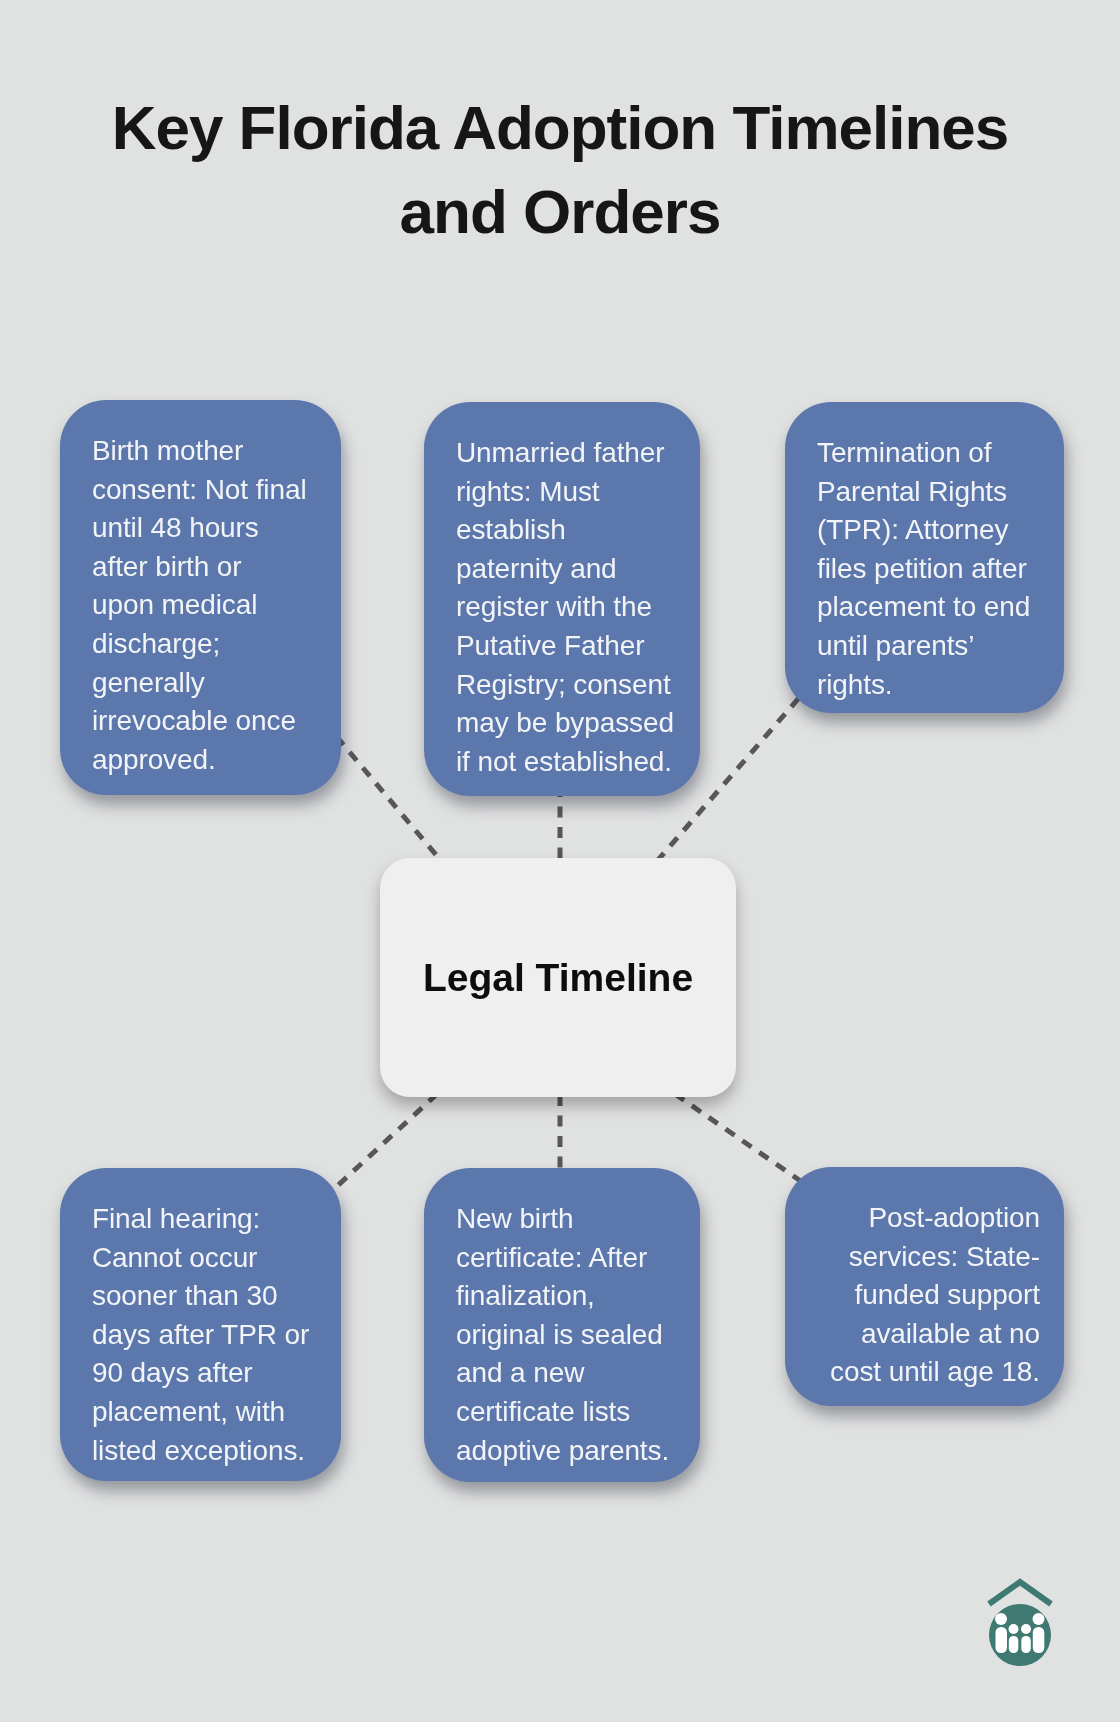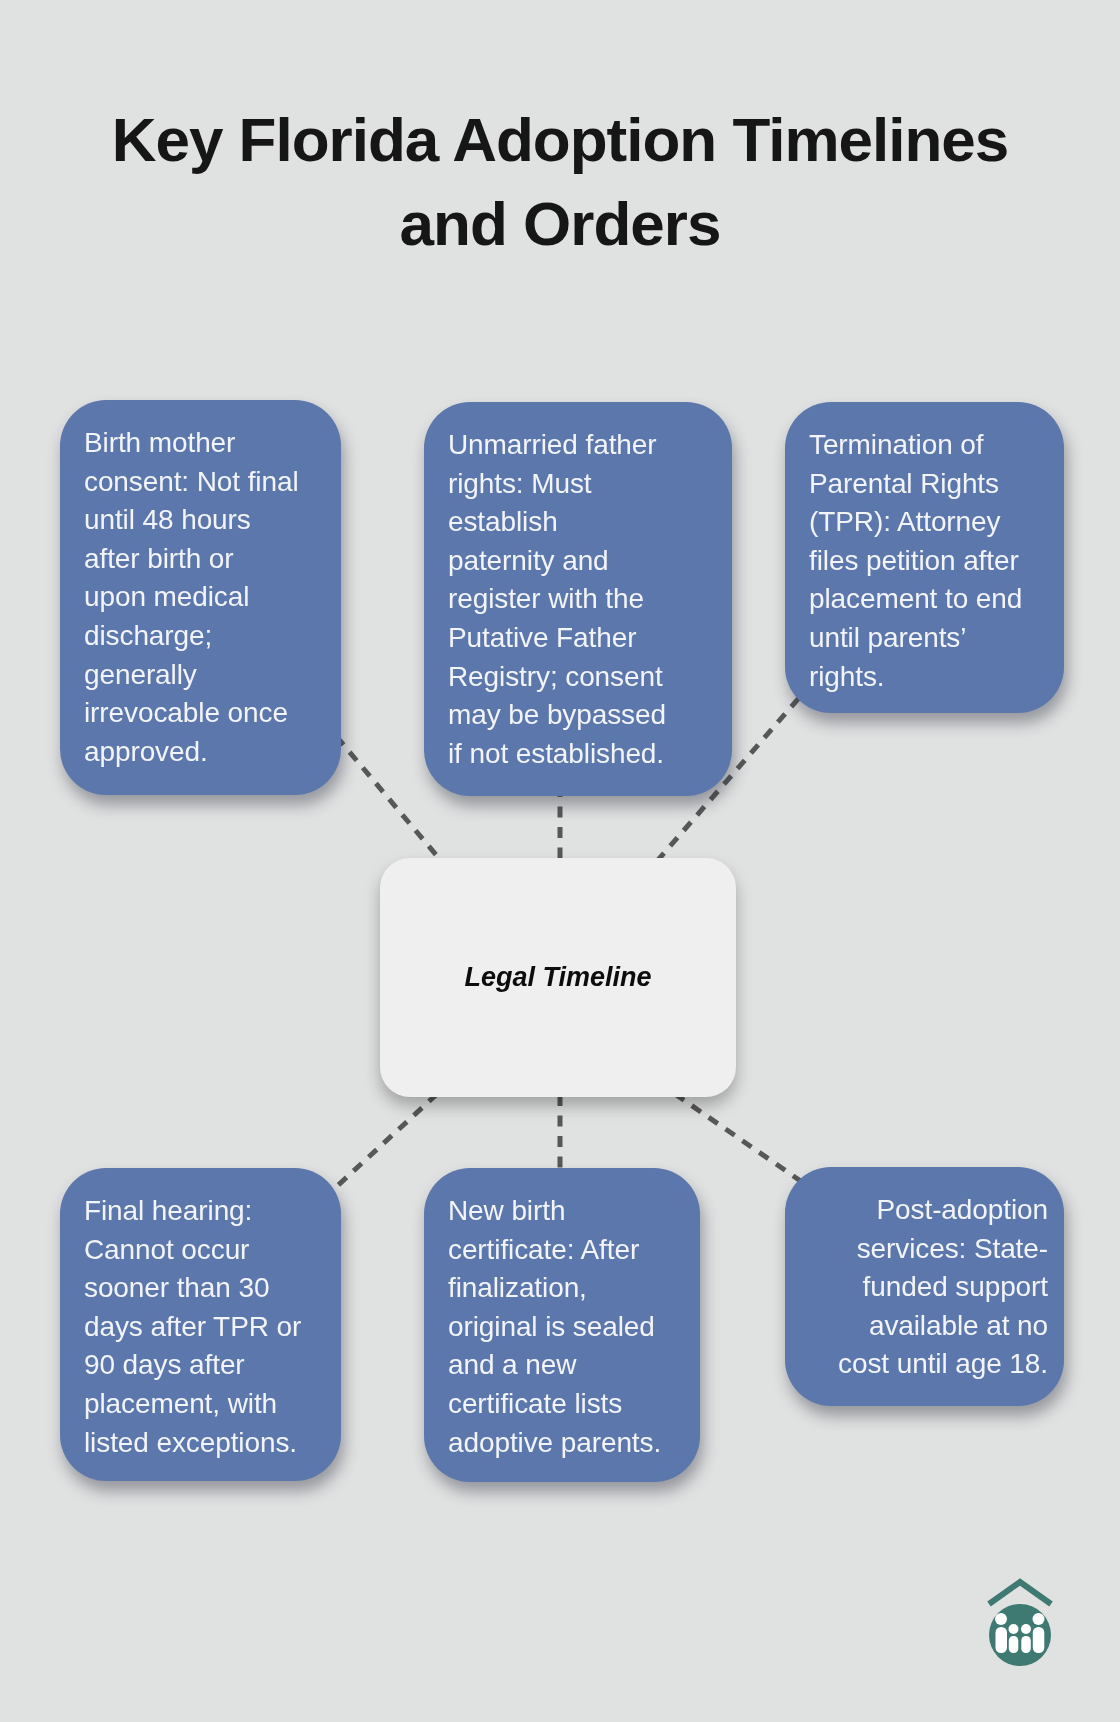--- a/index.html
+++ b/index.html
@@ -6,21 +6,21 @@
   .canvas{
     position:relative;
     width:1120px;height:1722px;
     background:var(--page-bg,#e0e1e1);
     font-family:"Liberation Sans","DejaVu Sans",sans-serif;
     overflow:hidden;
   }
   .title{
     position:absolute;
     left:0;right:0;top:86px;
-    margin:12px;
+    margin:0;
     text-align:center;
     font-size:62px;
     line-height:84px;
     font-weight:700;
     letter-spacing:-1px;
     color:var(--title-color,#161616);
     white-space:pre;
   }
   .connectors{
     position:absolute;left:0;top:0;
@@ -33,49 +33,48 @@
     stroke-dasharray:11 9.5;
   }
   .card{
     position:absolute;
     z-index:2;
     background:var(--card-bg,#5b77ac);
     border-radius:46px;
     box-shadow:3px 10px 15px rgba(45,50,65,0.42);
   }
   .card p{
-    margin:0;
+    margin:8px;
     padding:24px 16px 0 24px;
     font-size:28px;
     line-height:38.6px;
     letter-spacing:-0.1px;
     color:var(--card-text,#f2f4f7);
     white-space:pre;
   }
   .card1{left:60px;  top:400px;  width:281px; height:395px;}
-  .card2{left:424px; top:402px;  width:308px; height:394px;}
+  .card2{left:424px; top:402px;  width:276px; height:394px;}
   .card3{left:785px; top:402px;  width:279px; height:311px;}
   .card4{left:60px;  top:1168px; width:281px; height:313px;}
   .card5{left:424px; top:1168px; width:276px; height:314px;}
   .card6{left:785px; top:1167px; width:279px; height:239px;text-align:right;}
   .center-node{
     position:absolute;
     z-index:3;
     left:380px;top:858px;
     width:356px;height:239px;
     background:var(--center-bg,#efeff0);
     border-radius:30px;
     box-shadow:0 9px 16px rgba(0,0,0,0.28);
     display:flex;align-items:center;justify-content:center;
   }
   .center-node span{
-    font-size:27px;
+    font-size:39px;
     font-weight:700;
     color:var(--center-text,#0d0d0d);
-    font-style:italic;
   }
   .logo{
     position:absolute;
     left:975px;top:1572px;
     z-index:2;
   }
 </style>
 </head>
 <body>
 

